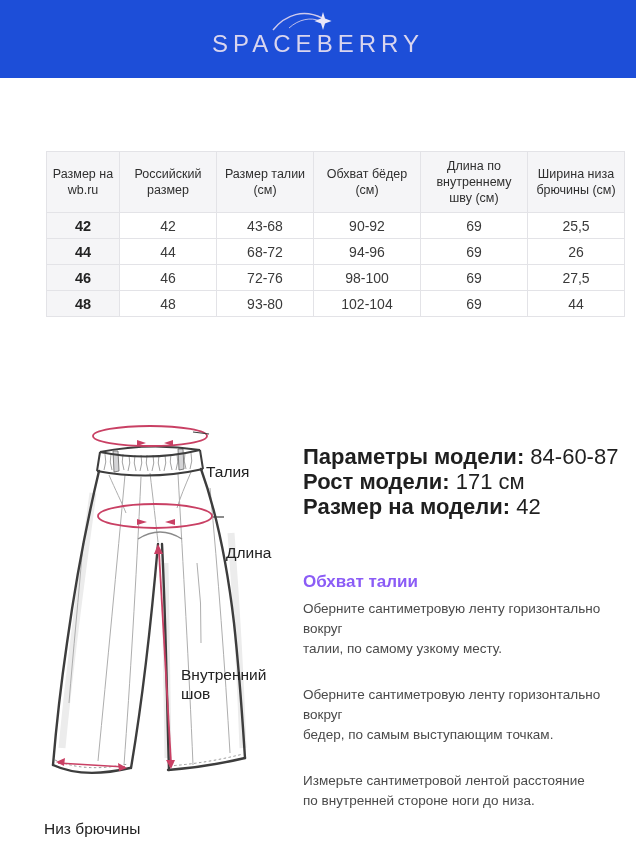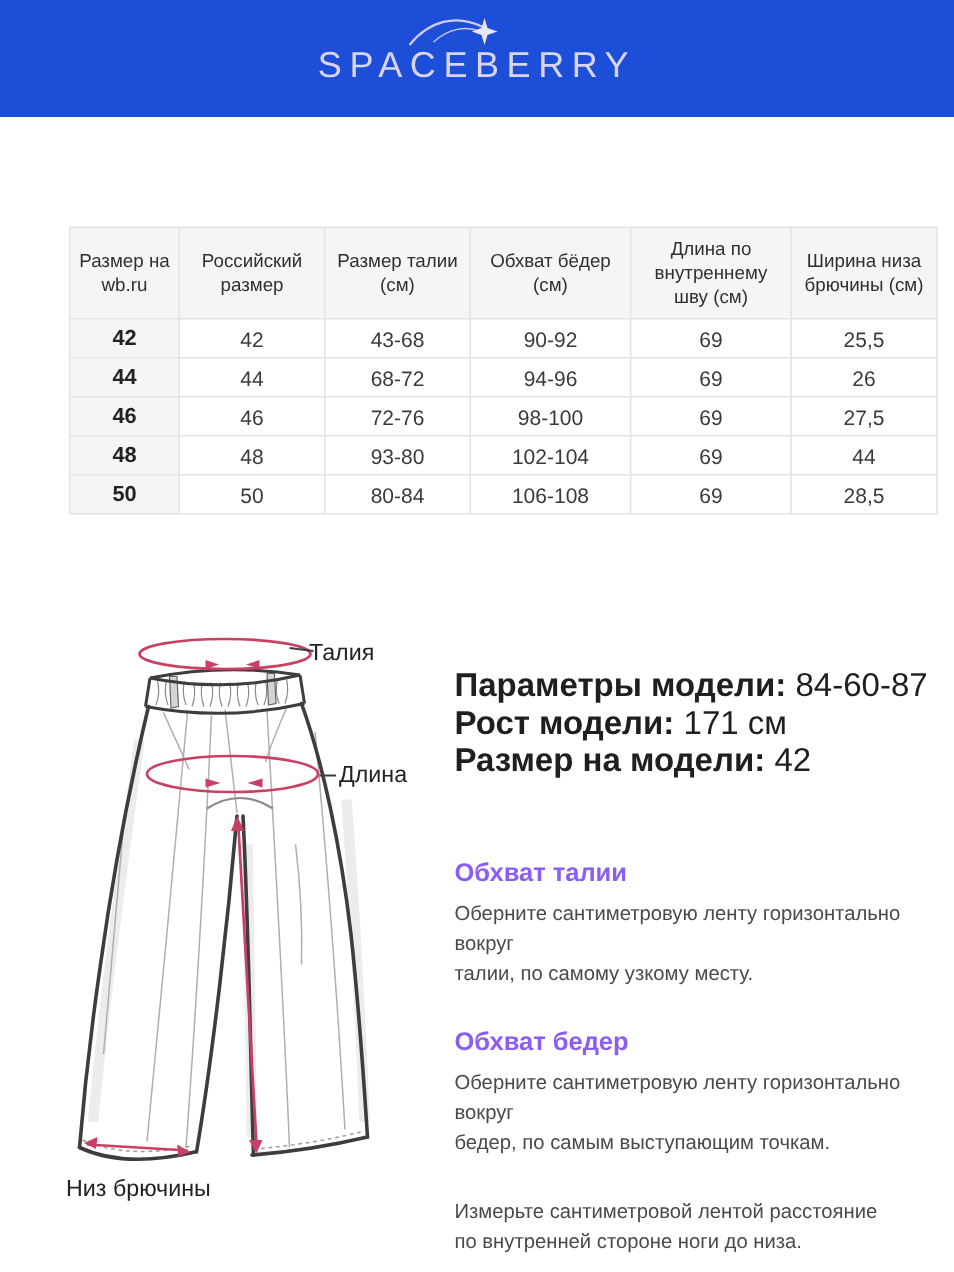--- a/index.html
+++ b/index.html
@@ -59,21 +59,21 @@
   }
   .col-1 { width: 73px; } .col-2 { width: 97px; } .col-3 { width: 97px; }
   .col-4 { width: 107px; } .col-5 { width: 107px; } .col-6 { width: 97px; }
 
   
   .figure-wrap { position: absolute; left: 25px; top: 413px; width: 280px; height: 400px; }
   .figure-wrap svg { position: absolute; left: 0; top: 0; }
   .fig-label {
     position: absolute;
     font-size: 15.5px; font-weight: 500; color: #222222;
-    line-height: 19px; white-space: pre-line;
+    line-height: 19px; white-space: pre-line; margin-top: 36px;
   }
   .lbl-waist  { left: 181px; top: 13px; }
   .lbl-hips   { left: 201px; top: 94px; }
   .lbl-inseam { left: 156px; top: 216px; width: 104px; }
   .lbl-hem    { left: 19px;  top: 370px; }
 
   
   .info-col { position: absolute; left: 303px; top: 444px; width: 326px; }
   .model-line { font-size: 22px; line-height: 25px; color: #1f1f1f; }
   .model-line .lbl { font-weight: 700; }
@@ -147,28 +147,20 @@
         <td>69</td>
         <td>27,5</td>
       </tr>
       <tr>
         <td>48</td>
         <td>48</td>
         <td>93-80</td>
         <td>102-104</td>
         <td>69</td>
         <td>44</td>
-      </tr>
-      <tr>
-        <td>50</td>
-        <td>50</td>
-        <td>80-84</td>
-        <td>106-108</td>
-        <td>69</td>
-        <td>28,5</td>
       </tr>
     </tbody>
   </table>
 </div>
 
 <div class="figure-wrap">
   <svg width="280" height="400" viewBox="0 0 280 400" aria-hidden="true">
 
     <g stroke="#ececec" stroke-width="7" fill="none">
       <path d="M68,80 C57,160 45,250 37,335"></path>
@@ -251,20 +243,22 @@
     </g>
     <g>
       <path d="M33,350 L100,354" stroke="#c94064" stroke-width="1.6" fill="none"></path>
       <path d="M31,349 L40,345 39,353 Z" fill="#c94064"></path>
       <path d="M102,355 L93,350 94,358 Z" fill="#c94064"></path>
     </g>
   </svg>
 
   <div class="fig-label lbl-waist">Талия</div>
   <div class="fig-label lbl-hips">Длина</div>
+  <div class="fig-label lbl-inseam">Внутренний
+шов</div>
   <div class="fig-label lbl-hem">Низ брючины</div>
 </div>
 
 <div class="info-col">
   <div class="model-line">
     <span class="lbl">Параметры модели:</span>
     <span class="val">84-60-87</span>
   </div>
   <div class="model-line">
     <span class="lbl">Рост модели:</span>
@@ -277,21 +271,20 @@
 
   <div class="info-gap"></div>
 
   <div class="measure-section">
     <div class="sec-title">Обхват талии</div>
     <div class="sec-body">Оберните сантиметровую ленту горизонтально вокруг
 талии, по самому узкому месту.</div>
   </div>
 
   <div class="measure-section">
-    <div class="sec-title">Обхват бедер</div>
     <div class="sec-body">Оберните сантиметровую ленту горизонтально вокруг
 бедер, по самым выступающим точкам.</div>
   </div>
 
   <div class="measure-section">
     <div class="sec-body">Измерьте сантиметровой лентой расстояние
 по внутренней стороне ноги до низа.</div>
   </div>
 </div>
 

